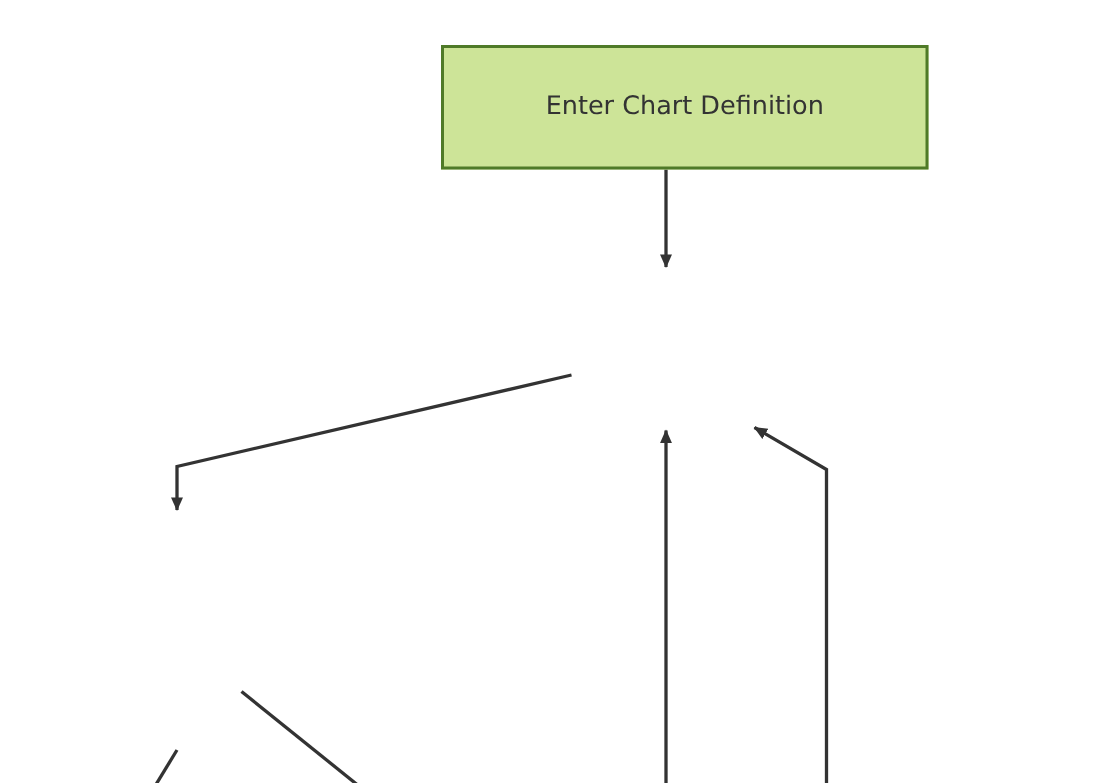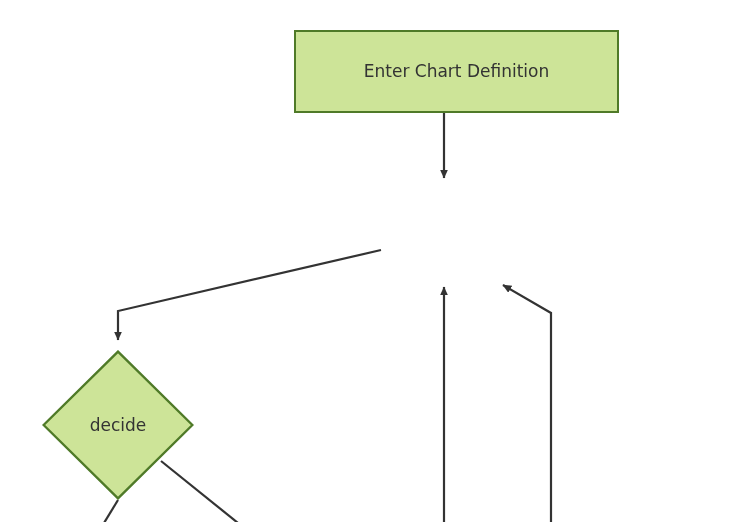--- a/index.html
+++ b/index.html
@@ -89,20 +89,14 @@
     <path d="M444,523 L444,287" fill="none" stroke="#333333" stroke-width="2.2" marker-end="url(#arrow)"></path>
 
     <path d="M551,523 L551,313 L503,285" fill="none" stroke="#333333" stroke-width="2.2" marker-end="url(#arrow)"></path>
   </svg>
 
   <div class="node node-rect" style="left:282px; top:30px; width:325px; height:83px;margin-left:12px;">
     <span>Enter Chart Definition</span>
   </div>
 
 
-  <div class="node-diamond-wrap" style="left:42px; top:350px; width:152px; height:150px;">
-    <svg class="node-diamond-shape" viewBox="0 0 152 150" preserveAspectRatio="none" xmlns="http://www.w3.org/2000/svg">
-      <polygon points="76,1.6 150.4,75 76,148.4 1.6,75" fill="#cde498" stroke="#4f7a28" stroke-width="2.4"></polygon>
-    </svg>
-    <span class="node-diamond-label">decide</span>
-  </div>
 
 </div>
 
 </body></html>

